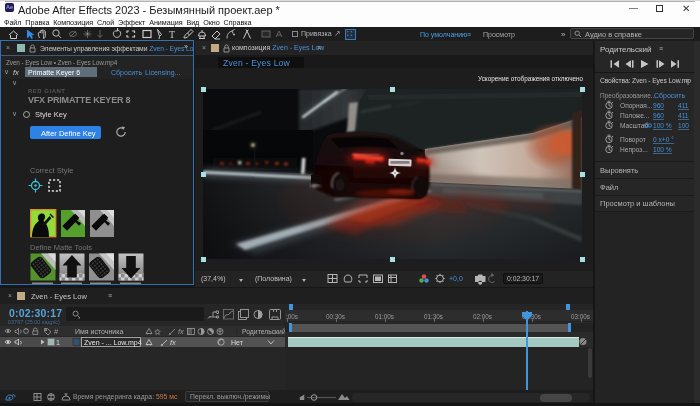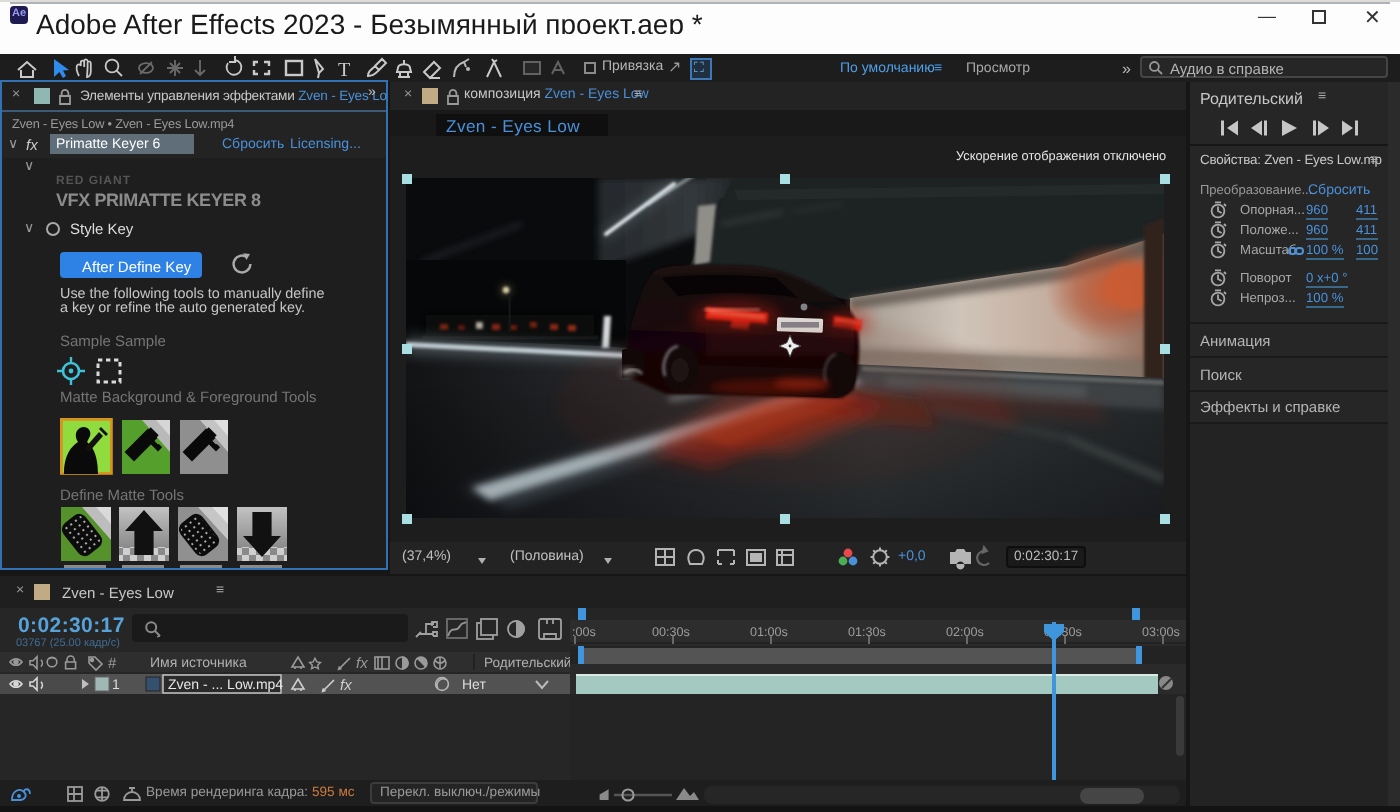--- a/index.html
+++ b/index.html
@@ -7,27 +7,28 @@
 .t{position:absolute;white-space:nowrap}
 </style></head>
 <body>
 <div id="root">
 
 <div class="a" style="left:0;top:0;width:700px;height:17px;background:#fdfdfd"></div>
 <div class="a" style="left:0;top:0;width:700px;height:1px;background:#dddcda"></div>
 <div class="a" style="left:5px;top:1px;width:690px;height:1px;background:#b0b2b6"></div>
 <div class="a" style="left:5px;top:3px;width:9px;height:9px;background:#1f1a52;border-radius:2px"></div>
 <div class="t" style="left:6px;top:4.2px;font-size:5.5px;font-weight:bold;color:#9a9af0">Ae</div>
-<div class="t" style="left:18px;top:3.5px;font-size:14px;color:#1a1a1a">Adobe After Effects 2023 - Безымянный проект.aep *</div>
+<div class="t" style="left:18px;top:3.5px;font-size:11px;color:#1a1a1a">Adobe After Effects 2023 - Безымянный проект.aep *</div>
 
 <div class="t" style="left:629px;top:3px;font-size:9px;color:#333">—</div>
 <div class="a" style="left:656px;top:4.5px;width:7px;height:7px;border:1px solid #333"></div>
 <div class="t" style="left:682px;top:2.5px;font-size:10px;color:#333">✕</div>
 
 <div class="a" style="left:0;top:17px;width:700px;height:10px;background:#fdfdfd"></div>
+<div class="t" style="left:4px;top:17.5px;font-size:7.2px;color:#111;letter-spacing:-0.05px">Файл&nbsp;&nbsp;Правка&nbsp;&nbsp;Композиция&nbsp;&nbsp;Слой&nbsp;&nbsp;Эффект&nbsp;&nbsp;Анимация&nbsp;&nbsp;Вид&nbsp;&nbsp;Окно&nbsp;&nbsp;Справка</div>
 
 <div class="a" style="left:0;top:27px;width:700px;height:14px;background:#1d1d1d"></div>
 <svg class="a" style="left:0;top:27px" width="290" height="14" viewBox="0 0 290 14">
  <g stroke="#c9c9c9" fill="none" stroke-width="1">
   <path d="M9 8 L13.5 4 L18 8 M10.5 8 V11.5 H16.5 V8"></path>
  </g>
  <path d="M27 2.5 L27 11.5 L29.7 9 L31.5 12 L33 11 L31.5 8.3 L34.5 8 Z" fill="#2f8ceb"></path>
  <g stroke="#c9c9c9" fill="none" stroke-width="0.9">
   <path d="M39.5 11 C38.5 9 38 7 38.5 5.8 C39 4.8 40.2 5 40.4 6 M40.4 6 V4.2 C40.4 3 42 3 42.1 4.2 M42.1 6.5 V3.6 C42.1 2.4 43.7 2.4 43.8 3.6 M43.8 6.8 V4.4 C43.8 3.4 45.3 3.4 45.4 4.6 L45.4 8.6 C45.4 10.4 44.6 11.3 43.5 11.5 Z"></path>
   <circle cx="56" cy="6" r="3.2"></circle>
@@ -109,32 +110,30 @@
 <div class="a" style="left:23px;top:110.5px;width:7px;height:7px;border:1px solid #aaa;border-radius:50%"></div>
 <div class="t" style="left:35px;top:110px;font-size:7.5px;color:#ddd">Style Key</div>
 
 <div class="a" style="left:30px;top:125.5px;width:71px;height:13px;background:#2e82e6;border-radius:2px"></div>
 <div class="t" style="left:41px;top:128.5px;font-size:7.5px;color:#fff">After Define Key</div>
 <svg class="a" style="left:115px;top:126px" width="12" height="12" viewBox="0 0 12 12">
       <path d="M10.2 6 A4.2 4.2 0 1 1 8.6 2.7" fill="none" stroke="#aaa" stroke-width="1.2"></path>
       <path d="M6.6 0.6 L10 1 L8.2 4 Z" fill="#aaa"></path>
     </svg>
 
-<div class="t" style="left:30px;top:143px;font-size:7.2px;color:#c6c6c6;line-height:7.3px">Use the following tools to manually define<br>a key or refine the auto generated key.</div>
-<div class="t" style="left:30px;top:166px;font-size:7.5px;color:#757575">Sample Sample</div>
+<div class="t" style="left:30px;top:166px;font-size:7.5px;color:#757575">Correct Style</div>
 
 <svg class="a" style="left:28px;top:178px" width="15" height="15" viewBox="0 0 15 15">
       <circle cx="7.5" cy="7.5" r="4" fill="none" stroke="#3fc1d8" stroke-width="1.3"></circle>
       <circle cx="7.5" cy="7.5" r="1.2" fill="#3fc1d8"></circle>
       <path d="M7.5 0.5V3.5M7.5 11.5V14.5M0.5 7.5H3.5M11.5 7.5H14.5" stroke="#3fc1d8" stroke-width="1.2"></path>
     </svg>
 <svg class="a" style="left:48px;top:179px" width="13" height="13" viewBox="0 0 13 13">
       <path d="M1 1H12V12H1Z" fill="none" stroke="#dadada" stroke-width="1.5" stroke-dasharray="2.2 1.8"></path>
     </svg>
-<div class="t" style="left:30px;top:194px;font-size:7.5px;color:#757575">Matte Background &amp; Foreground Tools</div>
 <svg class="a" style="left:30px;top:209px" width="116" height="30" viewBox="0 0 116 30">
  <rect x="0.7" y="0.7" width="25" height="27" fill="#90dc3e" stroke="#d8921f" stroke-width="1.4"></rect>
  <path d="M2 28 C2 18 6 14 9 12 C7 9 8 6 10 5 C13 3.5 16 6 15 9 L13.5 12 C16 14 19 18 19 28 Z" fill="#0a0a0a"></path>
  <path d="M12.5 15 L19.5 7 L21.5 9 L14.5 17 Z M19.5 5.5 L23 9 L24 8 L20.5 4.5 Z" fill="#111"></path>
  <rect x="31" y="1" width="24" height="27" fill="#55a02c"></rect>
  <polygon points="41,1 55,1 55,17" fill="#b9b9b9"></polygon>
  <polygon points="48,1 55,1 55,9" fill="#d6d6d6"></polygon>
  <path d="M34 17 L44 7 L47 10 L37 20 Z M44.5 5.5 L48.5 9.5 M45.5 11.5 L49 15 L50.2 13.8" stroke="#0a0a0a" stroke-width="2.4" fill="#0a0a0a"></path>
  <rect x="60" y="1" width="24" height="27" fill="#8f8f8f"></rect>
  <polygon points="70,1 84,1 84,17" fill="#c4c4c4"></polygon>
@@ -463,25 +462,25 @@
         </g>
       </svg>
  <div class="t" style="left:653px;top:122px;font-size:6.6px;color:#4a90d9;border-bottom:0.5px solid #3a688a">100 %</div>
  <div class="t" style="left:678px;top:122px;font-size:6.6px;color:#4a90d9;border-bottom:0.5px solid #3a688a">100</div>
  <div class="t" style="left:620px;top:136px;font-size:6.6px;color:#a8a8a8">Поворот</div>
  <div class="t" style="left:653px;top:136px;font-size:6.6px;color:#4a90d9;border-bottom:0.5px solid #3a688a">0 x+0 °</div>
  <div class="t" style="left:620px;top:146px;font-size:6.6px;color:#a8a8a8">Непроз...</div>
  <div class="t" style="left:653px;top:146px;font-size:6.6px;color:#4a90d9;border-bottom:0.5px solid #3a688a">100 %</div>
 </div>
 <div class="a" style="left:595px;top:161px;width:99px;height:1px;background:#1a1a1a"></div>
-<div class="t" style="left:600px;top:166px;font-size:7.5px;color:#b5b5b5">Анимация</div>
+<div class="t" style="left:600px;top:166px;font-size:7.5px;color:#b5b5b5">Выровнять</div>
 <div class="a" style="left:595px;top:178px;width:99px;height:1px;background:#1a1a1a"></div>
-<div class="t" style="left:600px;top:182.5px;font-size:7.5px;color:#b5b5b5">Поиск</div>
+<div class="t" style="left:600px;top:182.5px;font-size:7.5px;color:#b5b5b5">Файл</div>
 <div class="a" style="left:595px;top:194.5px;width:99px;height:1px;background:#1a1a1a"></div>
-<div class="t" style="left:600px;top:198.5px;font-size:7.5px;color:#b5b5b5">Эффекты и справке</div>
+<div class="t" style="left:600px;top:198.5px;font-size:7.5px;color:#b5b5b5">Просмотр и шаблоны</div>
 <div class="a" style="left:595px;top:211px;width:99px;height:1px;background:#1a1a1a"></div>
 <div class="a" style="left:595px;top:212px;width:99px;height:194px;background:#232323"></div>
 <div class="a" style="left:694px;top:41px;width:6px;height:365px;background:#2b2b2b"></div>
 
 <div class="a" style="left:0;top:288px;width:593px;height:115px;background:#262626"></div>
 <div class="a" style="left:0;top:288px;width:593px;height:16px;background:#1f1f1f"></div>
 <div class="t" style="left:8px;top:292px;font-size:7px;color:#9a9a9a">×</div>
 <div class="a" style="left:17px;top:292px;width:8px;height:8px;background:#c0ab84"></div>
 <div class="t" style="left:31px;top:292px;font-size:7.5px;color:#c8c8c8">Zven - Eyes Low</div>
 <div class="t" style="left:108px;top:292px;font-size:7px;color:#aaa">≡</div>

